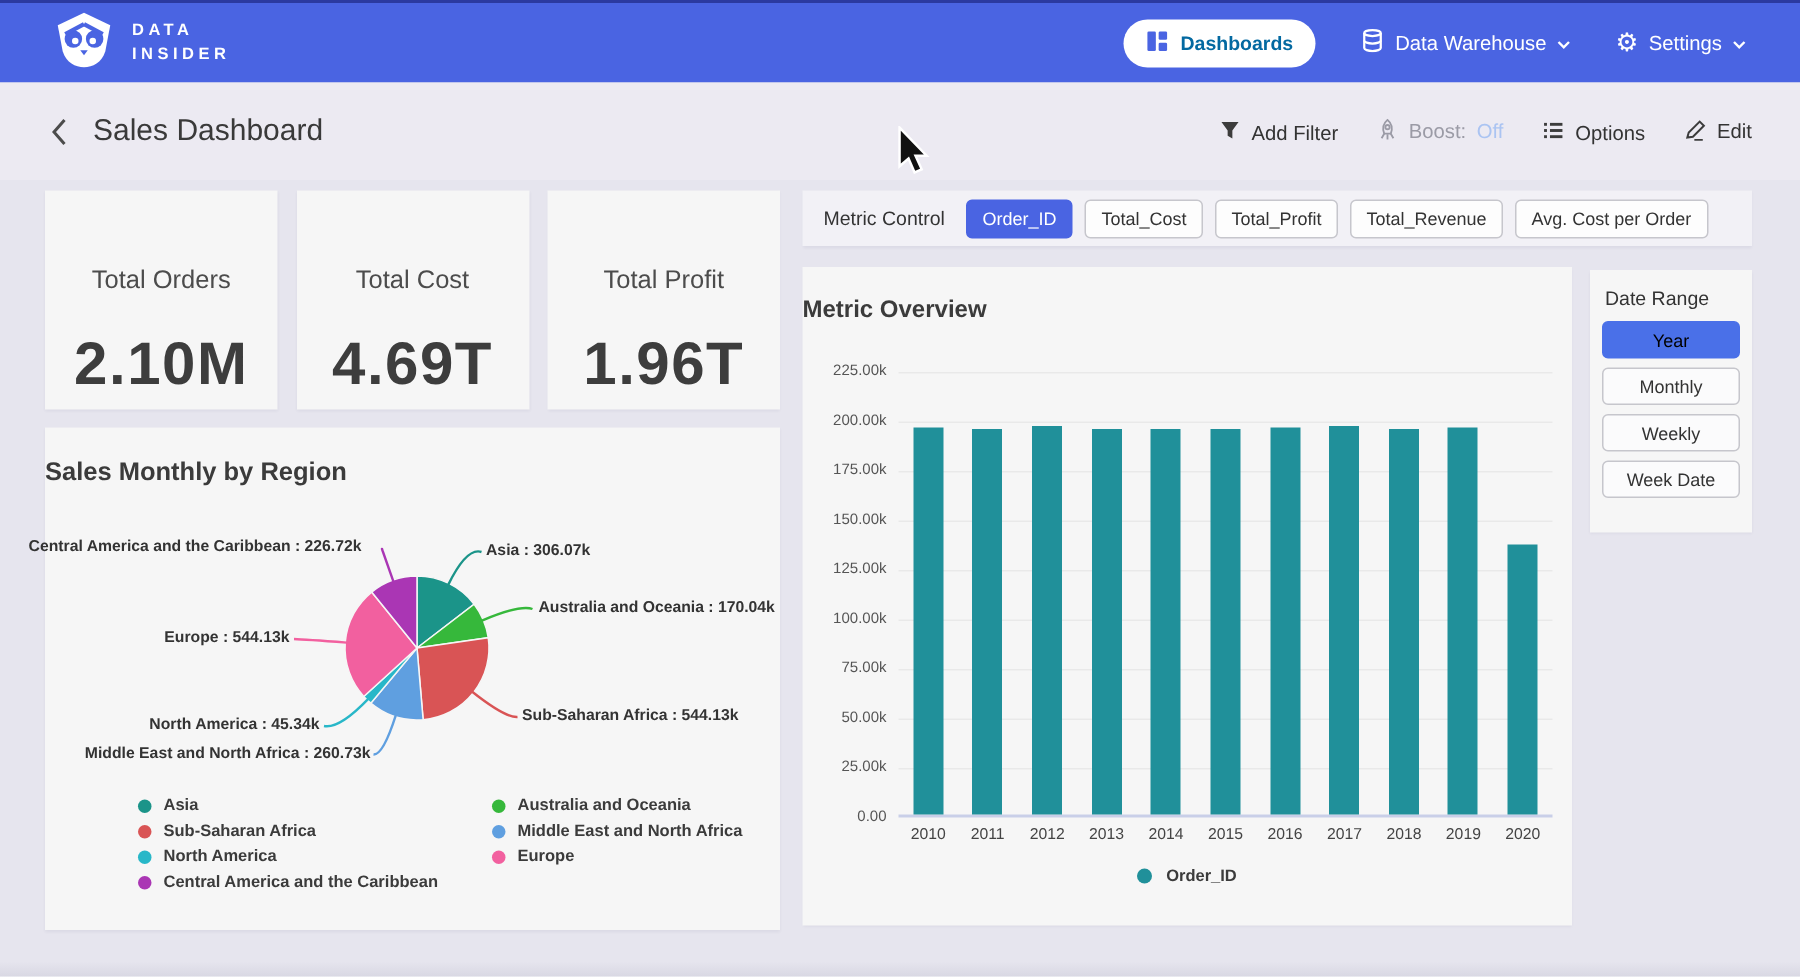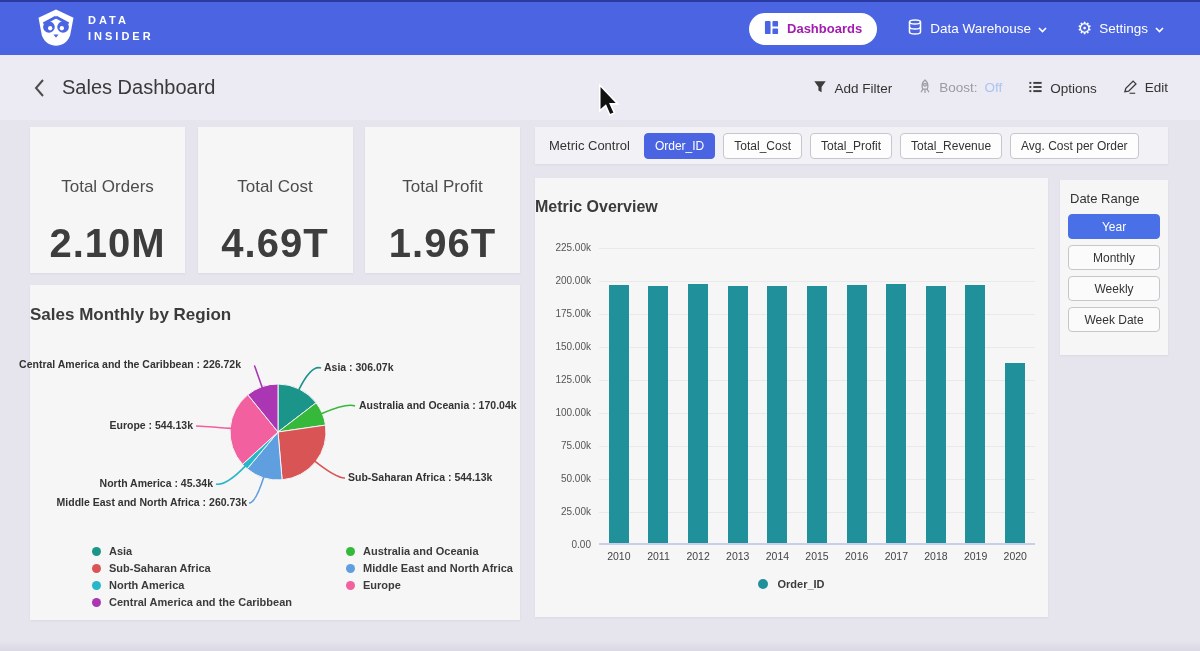--- a/index.html
+++ b/index.html
@@ -5,21 +5,21 @@
   * { margin:0; padding:0; box-sizing:border-box; }
   html,body { width:1200px; height:651px; font-family:"Liberation Sans", sans-serif; }
   .app { position:relative; width:1200px; height:651px; background:#e6e5ee; overflow:hidden; }
 
   
   .nav { position:absolute; top:0; left:0; width:1200px; height:55px; background:#4a64e2;
          display:flex; align-items:center; padding:0 36px; border-top:2px solid #2b3aa0; }
   .logo { display:flex; align-items:center; gap:12px; }
   .logo-text { color:#fff; font-size:11px; font-weight:bold; letter-spacing:3px; line-height:1.45; }
   .nav-right { margin-left:auto; display:flex; align-items:center; gap:30px; }
-  .pill { display:flex; align-items:center; gap:8px; background:#fff; color:#a21caf;
+  .pill { display:flex; align-items:center; gap:8px; background:#fff; color:#0369a1;
           border:none; border-radius:17px; padding:7px 15px; font-size:13px; font-weight:bold; cursor:pointer; }
   .nav-item { display:flex; align-items:center; gap:7px; color:#fff; font-size:13.5px; font-weight:500; cursor:pointer; background:none; border:none; }
 
   
   .page-header { position:absolute; top:55px; left:0; width:1200px; height:65px; background:#eceaf2;
                  display:flex; align-items:center; padding:4px 32px; }
   .back-btn { background:none; border:none; cursor:pointer; display:flex; align-items:center; margin-right:16px; }
   .page-title { font-size:20px; color:#3a3a3a; font-weight:500; }
   .header-actions { margin-left:auto; display:flex; align-items:flex-end; gap:26px; }
   .h-action { display:flex; align-items:center; gap:7px; background:none; border:none; cursor:pointer;
@@ -45,21 +45,21 @@
             font-size:12px; color:#333; cursor:pointer; font-family:inherit; }
   .mc-btn.selected { background:#4a64e2; border-color:#4a64e2; color:#fff; }
 
   
   .pie-card { left:30px; top:285px; width:490px; height:335px; }
   .card-title { position:absolute; top:20px; left:0; width:100%; 
                 font-size:17px; color:#3b3b3b; }
   .pie-stage { position:absolute; left:0; top:40px; width:490px; height:200px; }
   .pie-stage svg { position:absolute; left:0; top:0; }
   .pie-label { position:absolute; font-size:10.5px; font-weight:bold; color:#333; white-space:nowrap; }
-  .pie-legend { position:absolute; left:62px; top:246px; display:flex; gap:54px;margin-top:14px; }
+  .pie-legend { position:absolute; left:62px; top:246px; display:flex; gap:36px; }
   .legend-col { display:flex; flex-direction:column; gap:5px; }
   .legend-item { display:flex; align-items:center; gap:8px; font-size:11px; font-weight:bold; color:#3b3b3b; }
   .legend-dot { width:9px; height:9px; border-radius:50%; flex:0 0 auto; }
 
   
   .bar-card { left:535px; top:178px; width:513px; height:439px; }
   .yticks { position:absolute; left:6px; top:70px; width:50px; height:297px; }
   .ytick { position:absolute; right:0; font-size:10px; color:#555; text-align:right; }
   .plot { position:absolute; left:64px; top:70px; width:436px; height:297px; border-bottom:2px solid #c9cfe8; }
   .gridline { position:absolute; left:0; width:100%; height:1px; background:#e9e9e9; }
@@ -70,21 +70,21 @@
   .xlabel { flex:1; text-align:center; font-size:10.5px; color:#444; }
   .bar-legend { position:absolute; left:0; top:400px; width:100%; display:flex; justify-content:center;
                 align-items:center; gap:9px; font-size:11px; font-weight:bold; color:#3b3b3b; }
   .bar-legend .legend-dot { width:10px; height:10px; }
 
   
   .date-panel { left:1060px; top:180px; width:108px; height:175px; padding:11px 8px; }
   .date-title { font-size:13px; color:#333; margin-bottom:8px; padding-left:2px; }
   .dr-btn { display:block; width:100%; height:25px; margin-bottom:6px; background:#fbfbfc;
             border:1px solid #c6c6cc; border-radius:4px; font-size:12px; color:#333; cursor:pointer; font-family:inherit; }
-  .dr-btn.selected { background:#4a70e8; border-color:#4a70e8; color:#ffffff; }
+  .dr-btn.selected { background:#4a70e8; border-color:#4a70e8; color:#000000; }
 
   .cursor { position:absolute; left:598px; top:84px; pointer-events:none; z-index:99; }
   .bottom-fade { position:absolute; left:0; bottom:0; width:100%; height:10px;
                  background:linear-gradient(to bottom, rgba(120,120,150,0), rgba(120,120,150,0.12)); }
 </style>
 </head>
 <body>
 
 <div class="app">
 

